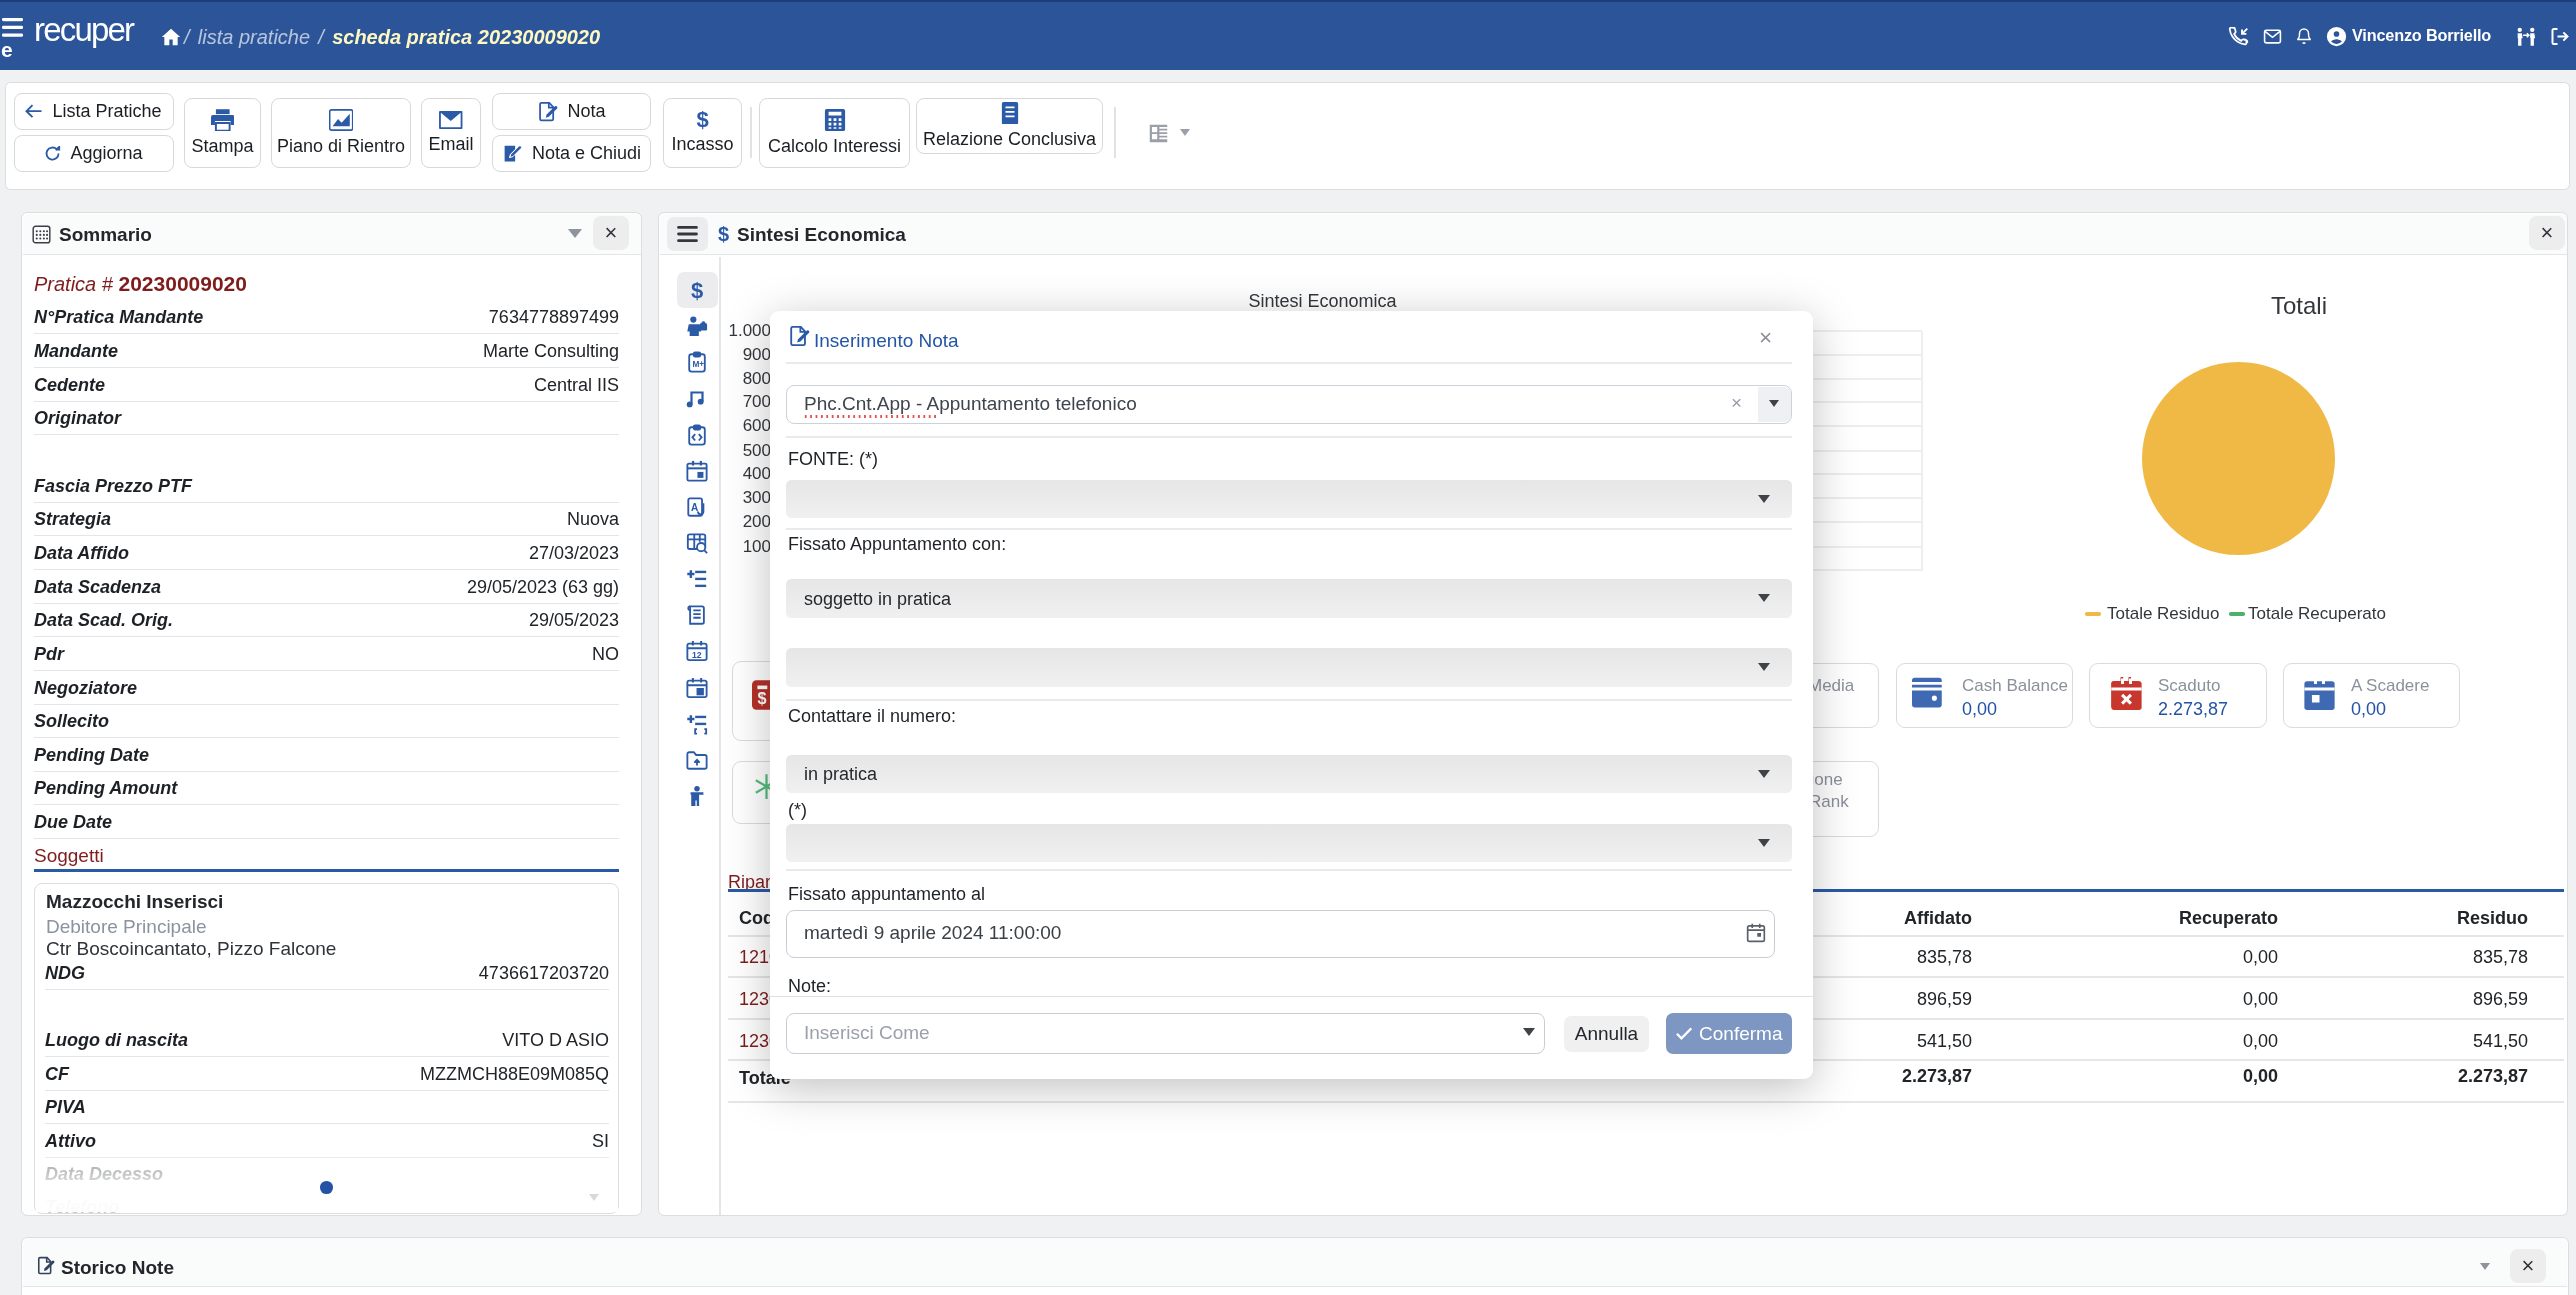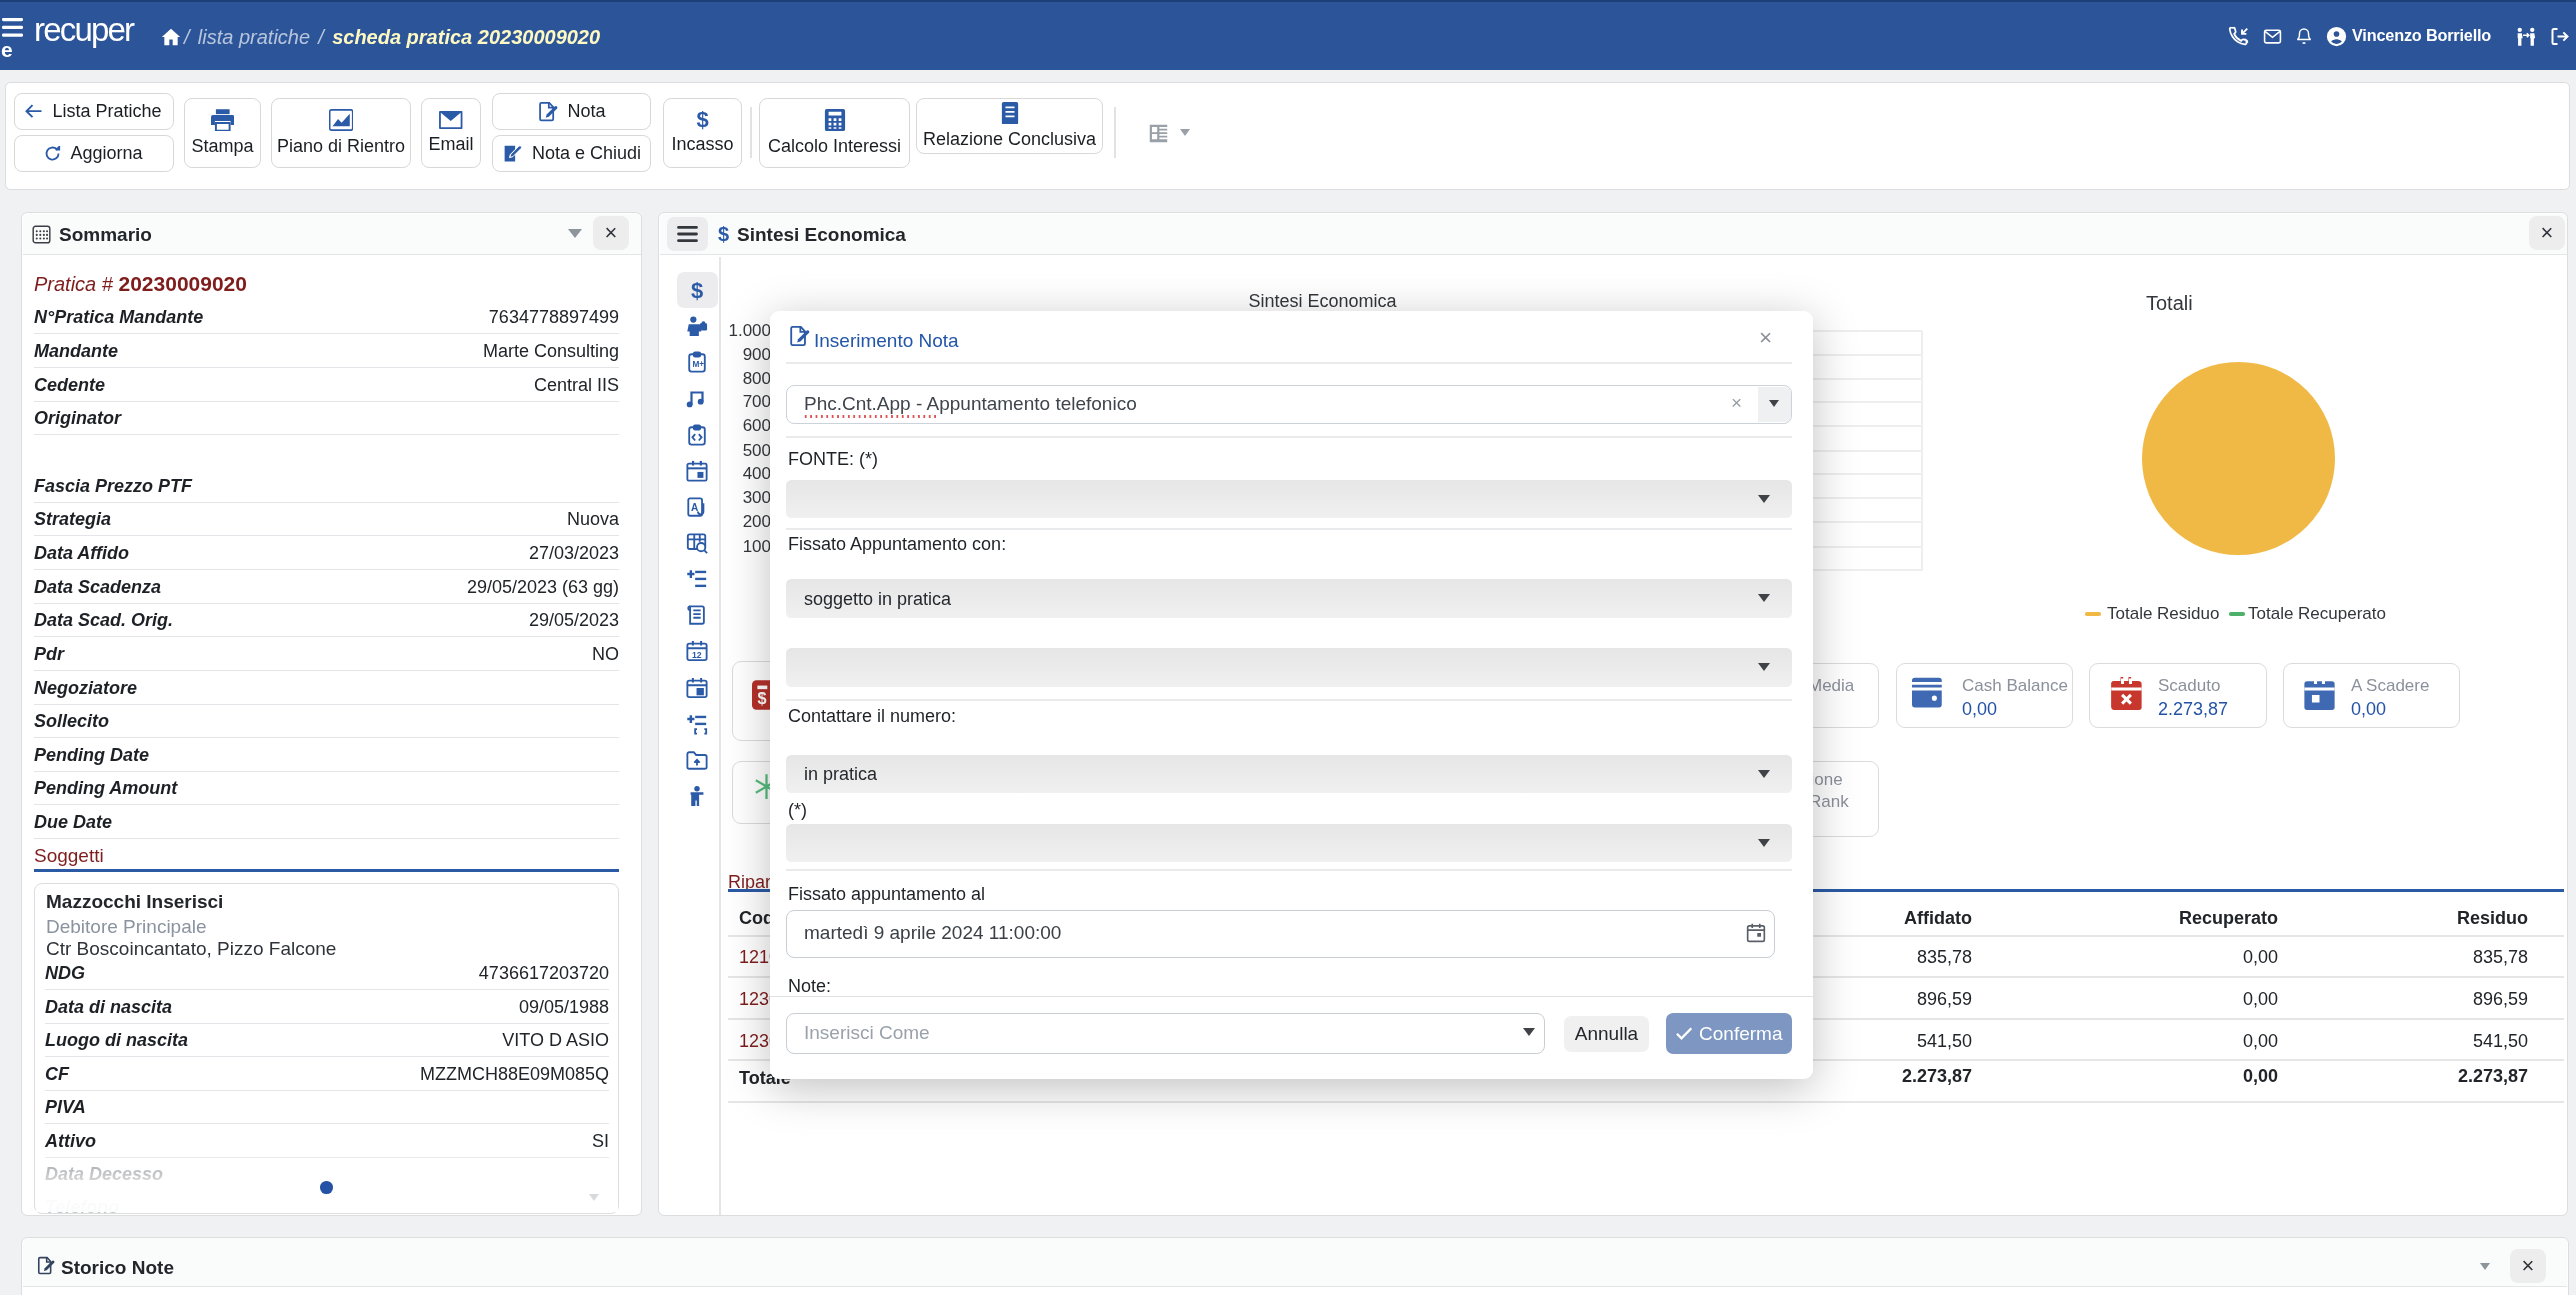--- a/index.html
+++ b/index.html
@@ -241,24 +241,20 @@
 
 <div class="abs" style="left:34px;top:883px;width:585px;height:331px;background:#fff;border:1.8px solid #dbdddf;border-radius:8.1px;overflow:hidden">
   <div style="position:absolute;left:11px;top:7.2px;font-weight:bold;color:#23272c;font-size:19px">Mazzocchi Inserisci</div>
   <div style="position:absolute;left:11px;top:32px;color:#8a93a0;font-size:19px">Debitore Principale</div>
   <div style="position:absolute;left:11px;top:54px;color:#2f343a;font-size:19px">Ctr Boscoincantato, Pizzo Falcone</div>
 </div>
 <div class="sgrow" style="top:957px">
       <span class="l">NDG</span>
       <span>4736617203720</span>
     </div>
-<div class="sgrow" style="top:991px">
-      <span class="l">Data di nascita</span>
-      <span>09/05/1988</span>
-    </div>
 <div class="sgrow" style="top:1024px">
       <span class="l">Luogo di nascita</span>
       <span>VITO D ASIO</span>
     </div>
 <div class="sgrow" style="top:1058px">
       <span class="l">CF</span>
       <span>MZZMCH88E09M085Q</span>
     </div>
 <div class="sgrow" style="top:1091px">
       <span class="l">PIVA</span>
@@ -398,21 +394,21 @@
     </svg>
 <svg class="abs" style="left:686px;top:785px" width="22" height="22" viewBox="0 0 24 24">
       <g fill="#2b5aa7">
         <circle cx="12" cy="4" r="3"></circle>
         <path d="M5 8h14v2.6h-4.7V23h-2.6v-6h-1.4v6H5.7V10.6H5z" fill-rule="evenodd"></path>
         <path d="M5 8.2h2.6V23H5zM16.4 8.2H19V23h-2.6z" opacity="0"></path>
       </g>
     </svg>
 
 <div class="abs" style="left:1142px;top:291px;width:361px;text-align:center;font-size:18px;color:#33373c">Sintesi Economica</div>
-<div class="abs" style="left:2146px;top:292px;width:181px;text-align:left;font-size:20px;color:#33373c">Totali</div>
+<div class="abs" style="left:2146px;top:292px;width:181px;text-align:right;font-size:24px;color:#33373c">Totali</div>
 <div class="ylab" style="left:715px;top:321px">1.000</div>
 <div class="ylab" style="left:715px;top:345px">900</div>
 <div class="ylab" style="left:715px;top:369px">800</div>
 <div class="ylab" style="left:715px;top:392px">700</div>
 <div class="ylab" style="left:715px;top:416px">600</div>
 <div class="ylab" style="left:715px;top:441px">500</div>
 <div class="ylab" style="left:715px;top:464px">400</div>
 <div class="ylab" style="left:715px;top:488px">300</div>
 <div class="ylab" style="left:715px;top:512px">200</div>
 <div class="ylab" style="left:715px;top:537px">100</div>

